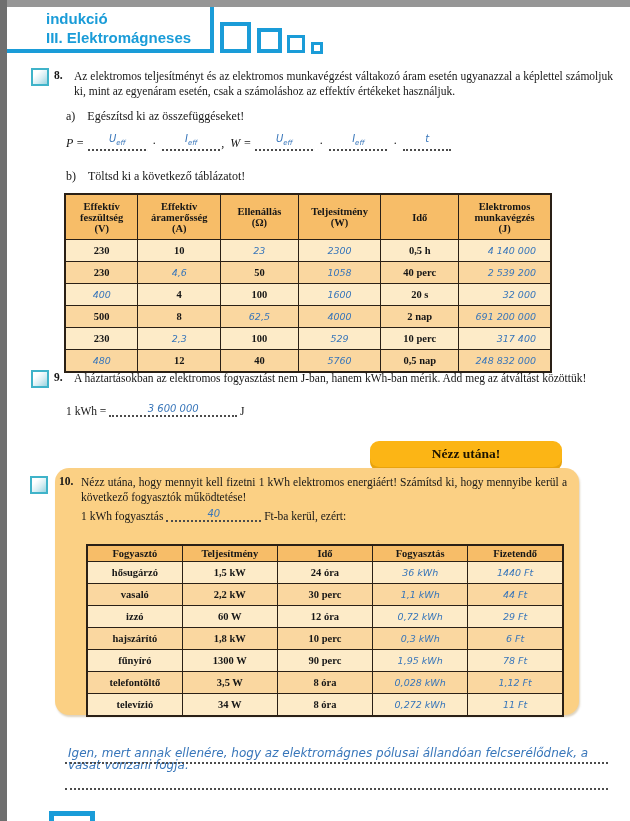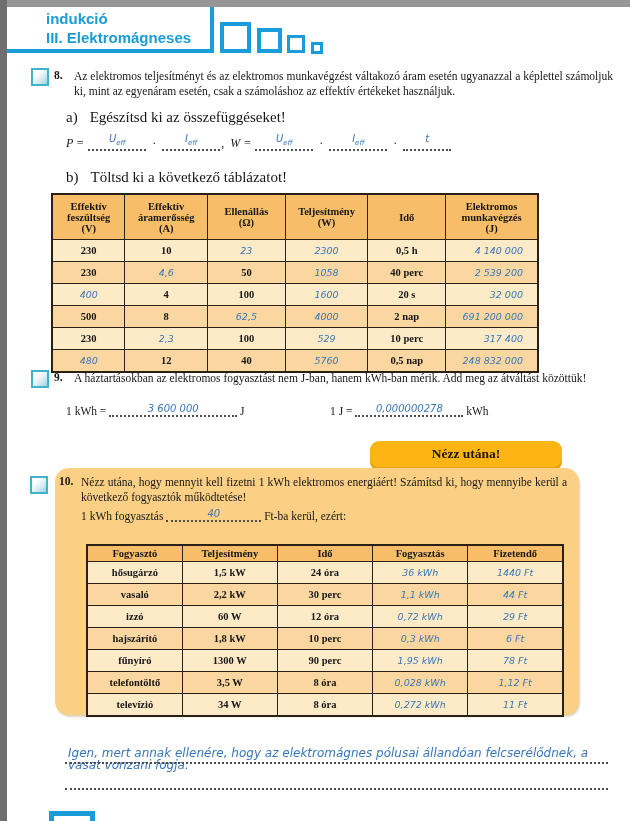--- a/index.html
+++ b/index.html
@@ -14,21 +14,21 @@
         font-weight:bold;font-size:15px;line-height:19px;color:#1a9cd8;}
   .rule-v{left:210px;top:7px;width:4px;height:46px;background:#1a9cd8;}
   .rule-h{left:7px;top:49px;width:207px;height:4px;background:#1a9cd8;}
   .deco-sq{border-style:solid;border-color:#1a9cd8;background:#fff;}
   
   .problem{display:flex;align-items:flex-start;}
   .cb{width:14px;height:14px;border:2px solid #3fb3c9;flex:0 0 auto;margin-right:5px;
       background:linear-gradient(135deg,#ffffff 25%,#d8eef3 60%,#9ad4e0 100%);}
   .num{font-weight:bold;font-size:11.5px;width:20px;flex:0 0 auto;padding-top:1px;}
   .ptext{flex:1;font-size:11.5px;line-height:15px;text-align:justify;padding-top:1px;}
-  .sub-line{font-size:15px;}
+  .sub-line{font-size:12px;}
   .sub-label{font-weight:normal;margin-right:12px;}
   
   .formula{font-size:12px;display:flex;align-items:flex-end;}
   .f-var{font-style:italic;margin-right:4px;}
   .f-op{margin:0 6px;}
   .blank{display:inline-block;border-bottom:2px dotted #4c4c4c;text-align:center;vertical-align:bottom;}
   .hand{font-family:"DejaVu Sans",sans-serif;font-style:italic;color:#3876ba;}
   .blank .hand{display:block;font-size:10px;line-height:12px;}
   .blank sub{font-size:7px;}
   .fill-row{font-size:11.5px;display:flex;align-items:flex-end;}
@@ -109,21 +109,21 @@
     <span class="f-op">·</span>
     <span class="blank" style="width:48px;">
         <span class="hand"><span>t</span><sub></sub></span>
       </span>
   </div>
 
   <div class="abs sub-line" style="left:66px;top:169px;">
     <span class="sub-label">b)</span><span>Töltsd ki a következő táblázatot!</span>
   </div>
 
-  <div class="abs" id="t1wrap" style="left:51px;top:193px;width:488px;">
+  <div class="abs" id="t1wrap" style="left:64px;top:193px;width:488px;">
     <table id="table1">
       <colgroup>
           <col>
           <col>
           <col>
           <col>
           <col>
           <col>
         </colgroup>
     <thead>
@@ -215,27 +215,20 @@
     <div class="ptext">A háztartásokban az elektromos fogyasztást nem J-ban, hanem kWh-ban mérik. Add meg az átváltást közöttük!</div>
   </div>
 
   <div class="abs fill-row" style="left:66px;top:403px;">
     <span class="pre">1 kWh = </span>
     <span class="blank" style="width:128px;">
         <span class="hand">3 600 000</span>
       </span>
     <span class="post"> J</span>
   </div>
-  <div class="abs fill-row" style="left:330px;top:403px;">
-    <span class="pre">1 J = </span>
-    <span class="blank" style="width:108px;">
-        <span class="hand">0,000000278</span>
-      </span>
-    <span class="post"> kWh</span>
-  </div>
 
   <div class="abs badge">
       <span>Nézz utána!</span>
     </div>
   <div class="abs obox"></div>
 
   <div class="abs cb" style="left:30px;top:476px;"></div>
   <div class="abs problem" style="left:59px;top:474px;width:508px;">
     <div class="num" style="width:22px;">10.</div>
     <div class="ptext">Nézz utána, hogy mennyit kell fizetni 1 kWh elektromos energiáért! Számítsd ki, hogy mennyibe kerül a következő fogyasztók működtetése!</div>

